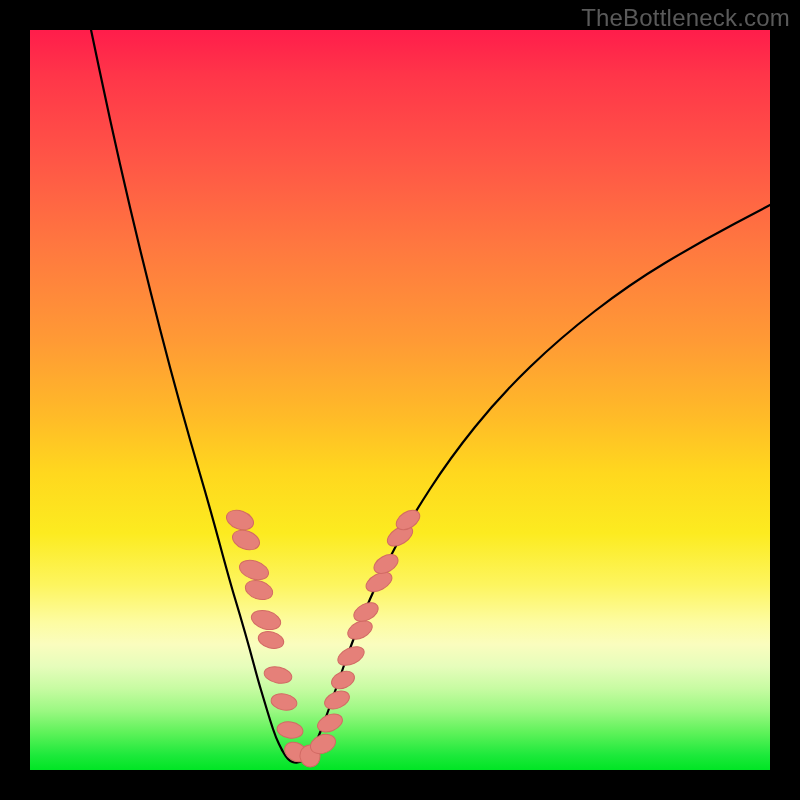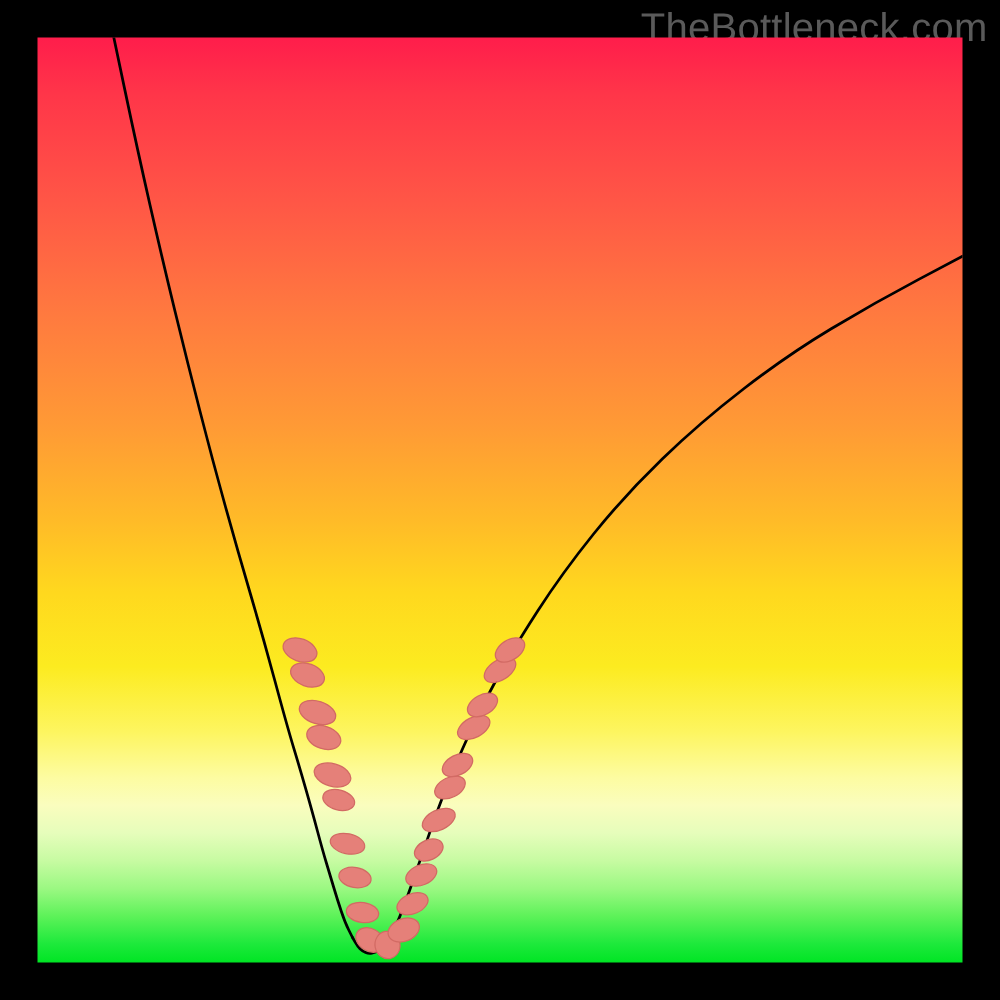--- a/index.html
+++ b/index.html
@@ -40,21 +40,21 @@
       #5df259 95%,
       #1de93b 98%,
       #00e524 100%
     );
   }
   .watermark {
     position: absolute;
     top: 4px;
     right: 10px;
     font-family: Arial, Helvetica, sans-serif;
-    font-size: 32px;
+    font-size: 24px;
     font-weight: 500;
     color: #5a5a5a;
     letter-spacing: 0.2px;
   }
   svg.curves {
     position: absolute;
     left: 0;
     top: 0;
     width: 740px;
     height: 740px;

